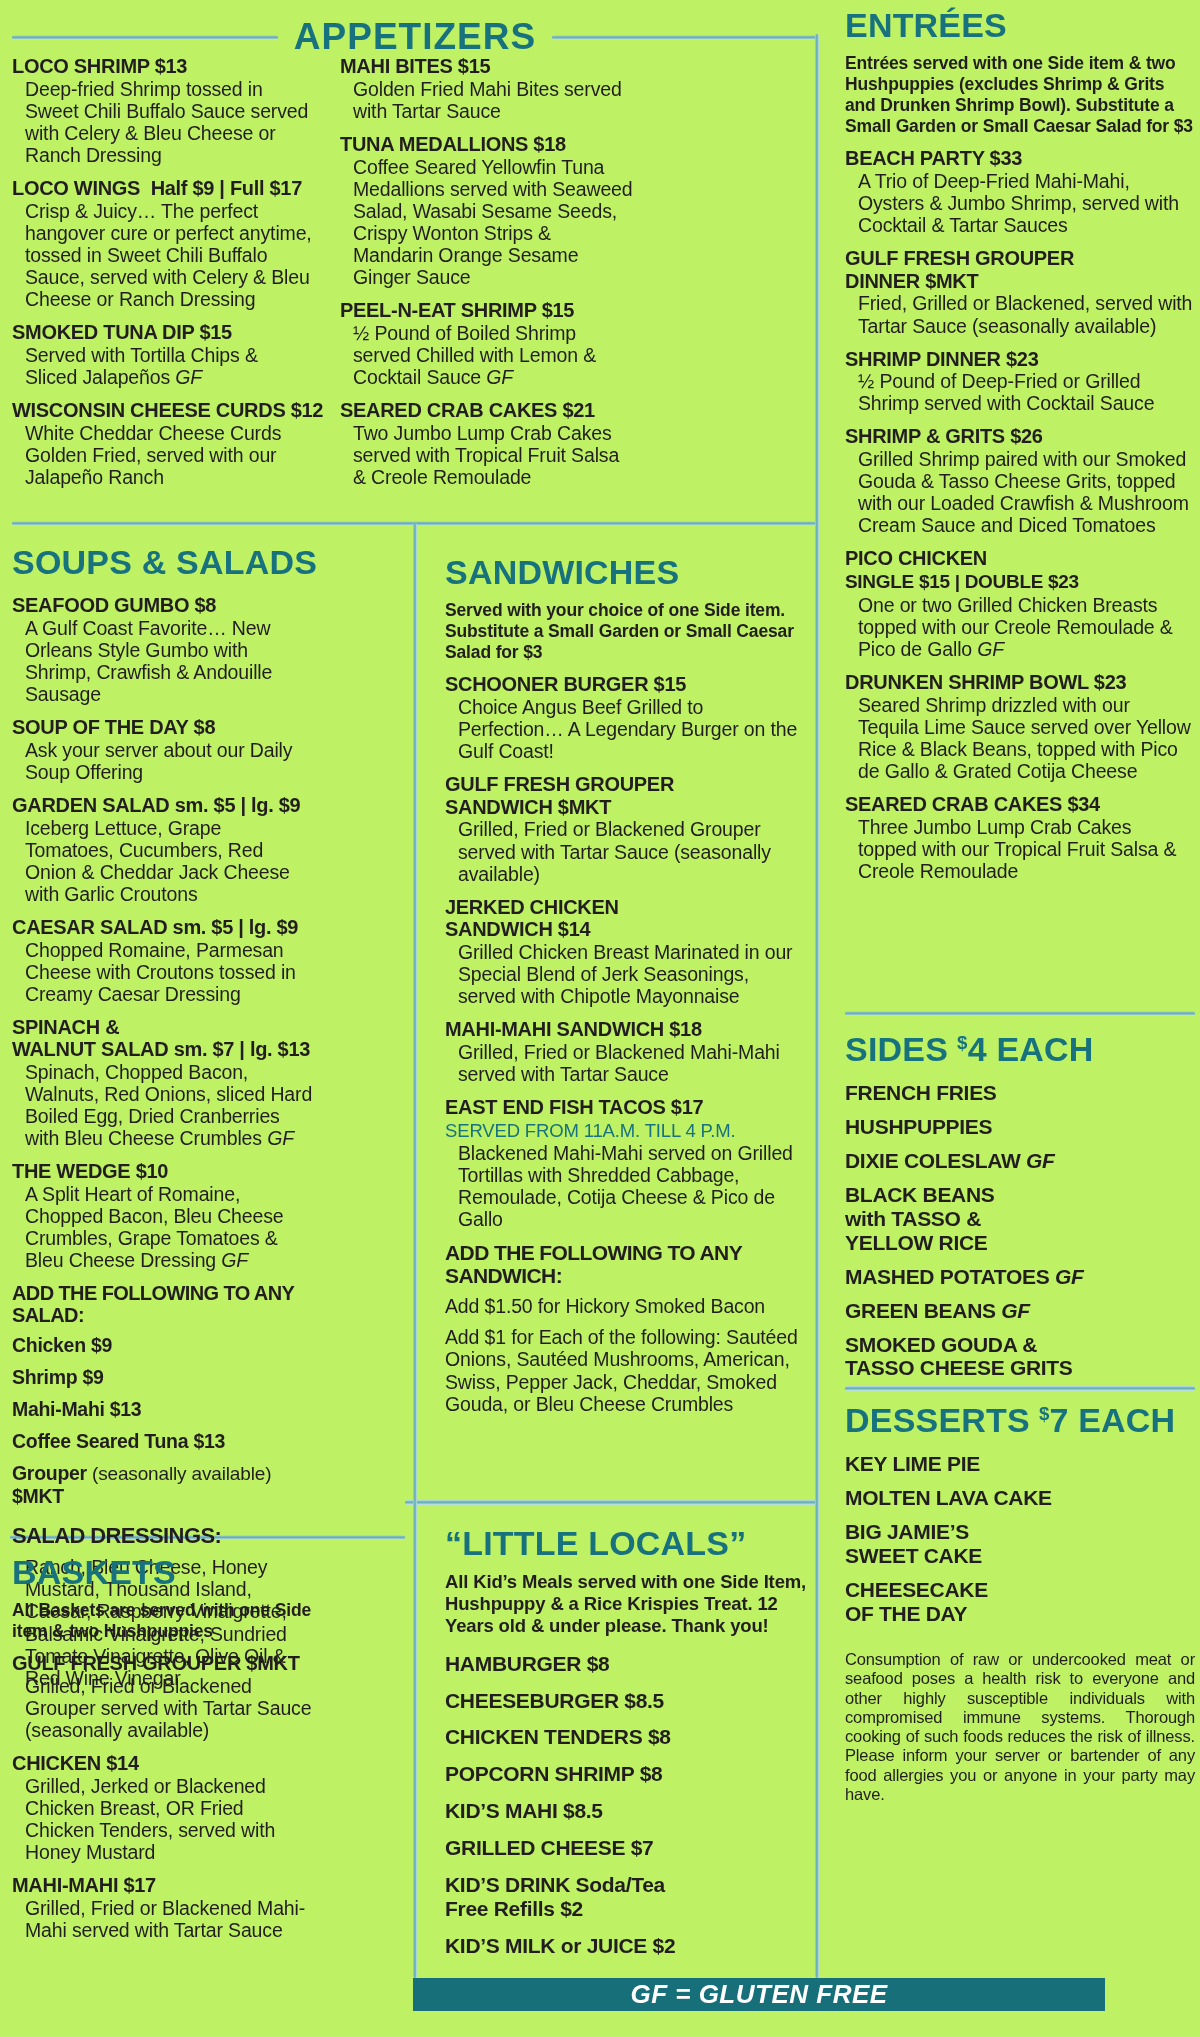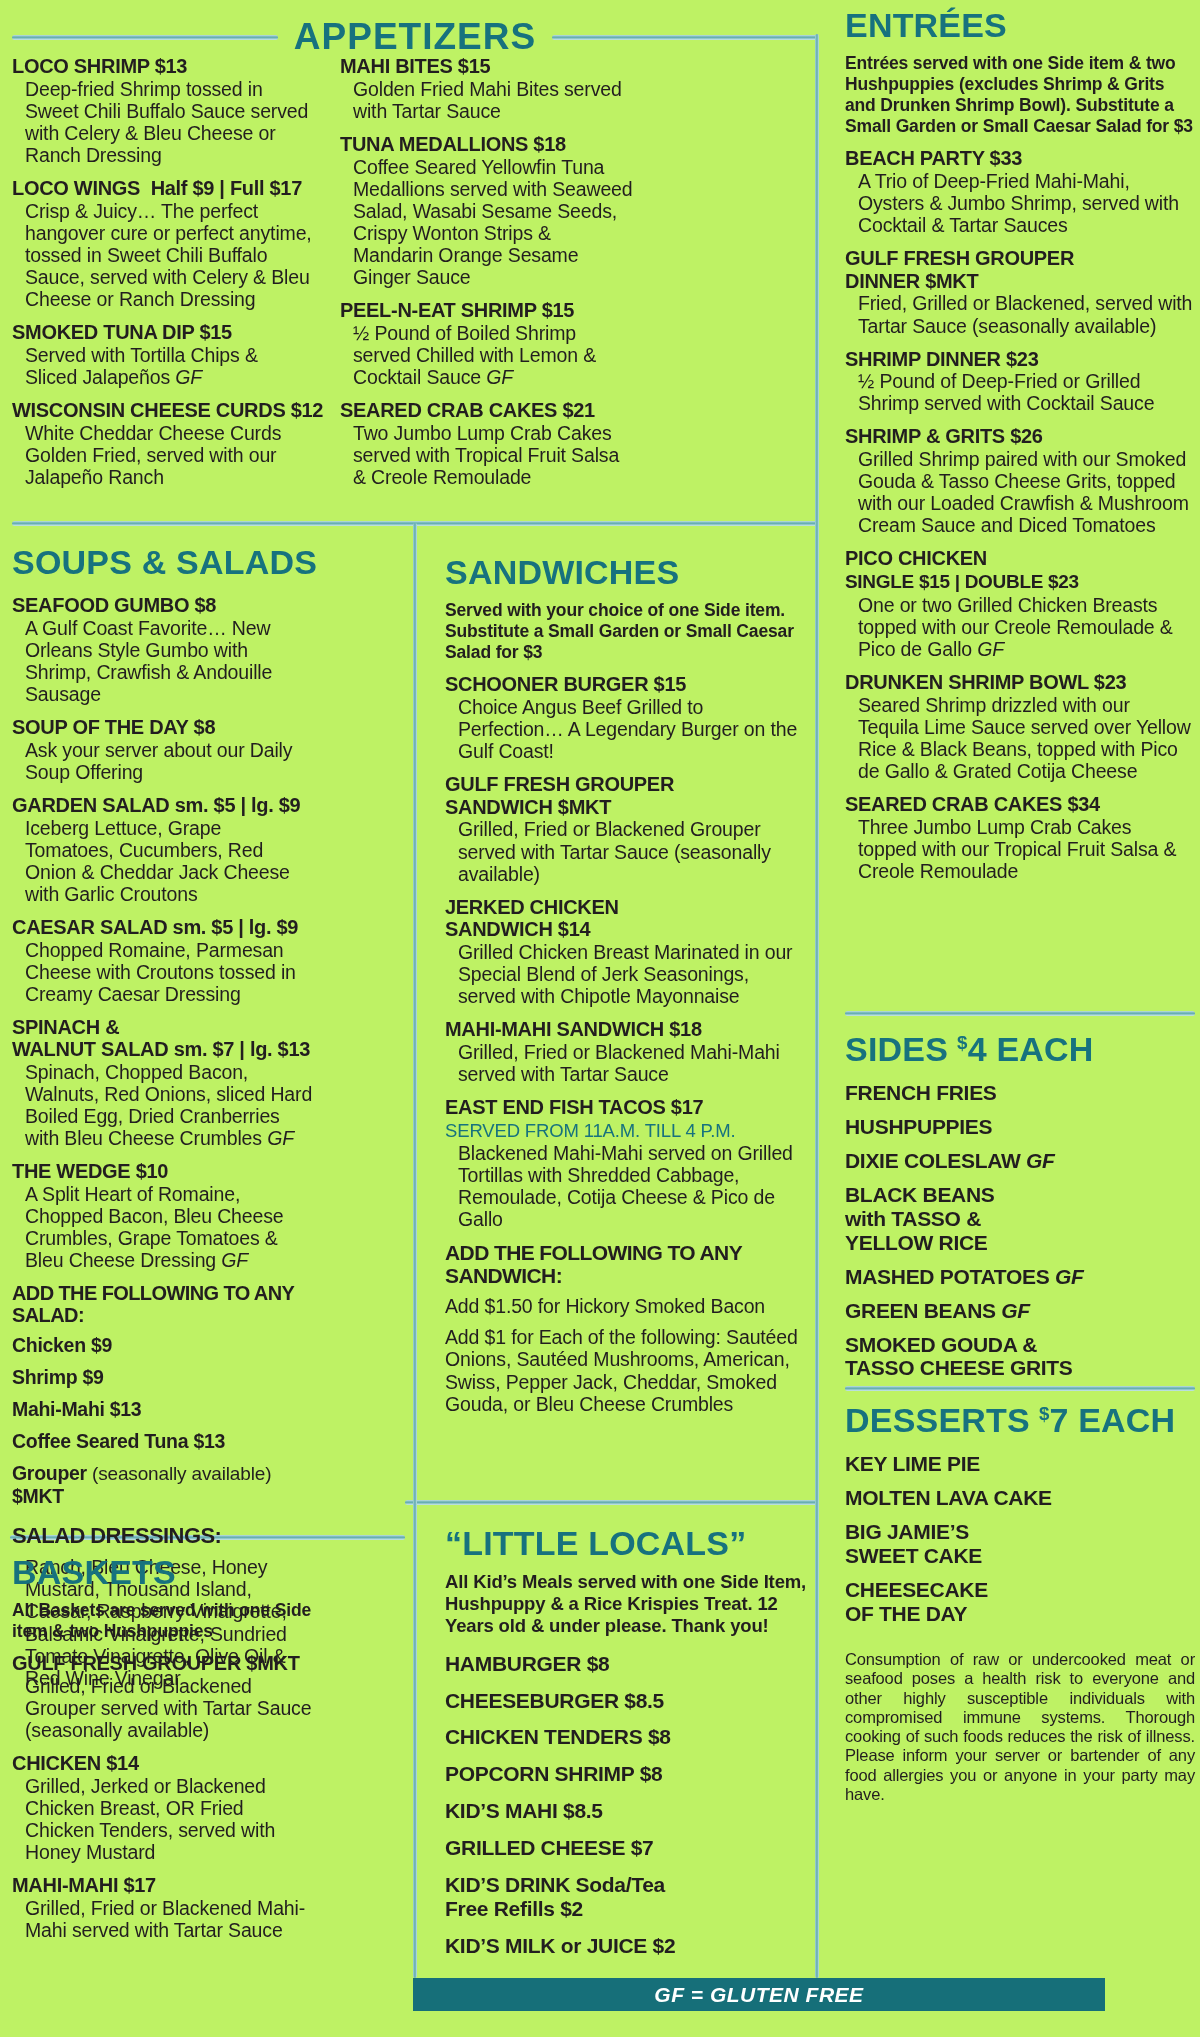--- a/index.html
+++ b/index.html
@@ -51,21 +51,21 @@
   .sl .mi{margin-bottom:10px;}
   .sl .mi-name{font-size:21px;line-height:1.14;}
   #locals .mi{margin-bottom:13px;}
   #locals .subtitle{font-size:18.5px;margin-bottom:14px;}
   .price-each{margin-left:9px;}
   .price-each sup{font-size:0.55em;}
   #disclaimer{position:absolute;top:1650px;left:845px;width:350px;
     font-size:16.5px;line-height:1.17;text-align:justify;}
   .gfbar{position:absolute;left:413px;top:1978px;width:692px;height:33px;
     background:#166f79;color:#ffffff;display:flex;align-items:center;justify-content:center;
-    font-style:italic;font-weight:bold;font-size:21px;letter-spacing:0.5px;}
+    font-style:italic;font-weight:bold;font-size:26px;letter-spacing:0.5px;}
 </style>
 </head>
 <body>
 
 <div class="page">
 
   <div class="app-header">
     <span class="squiggle"></span>
     <h1>APPETIZERS</h1>
     <span class="squiggle"></span>

